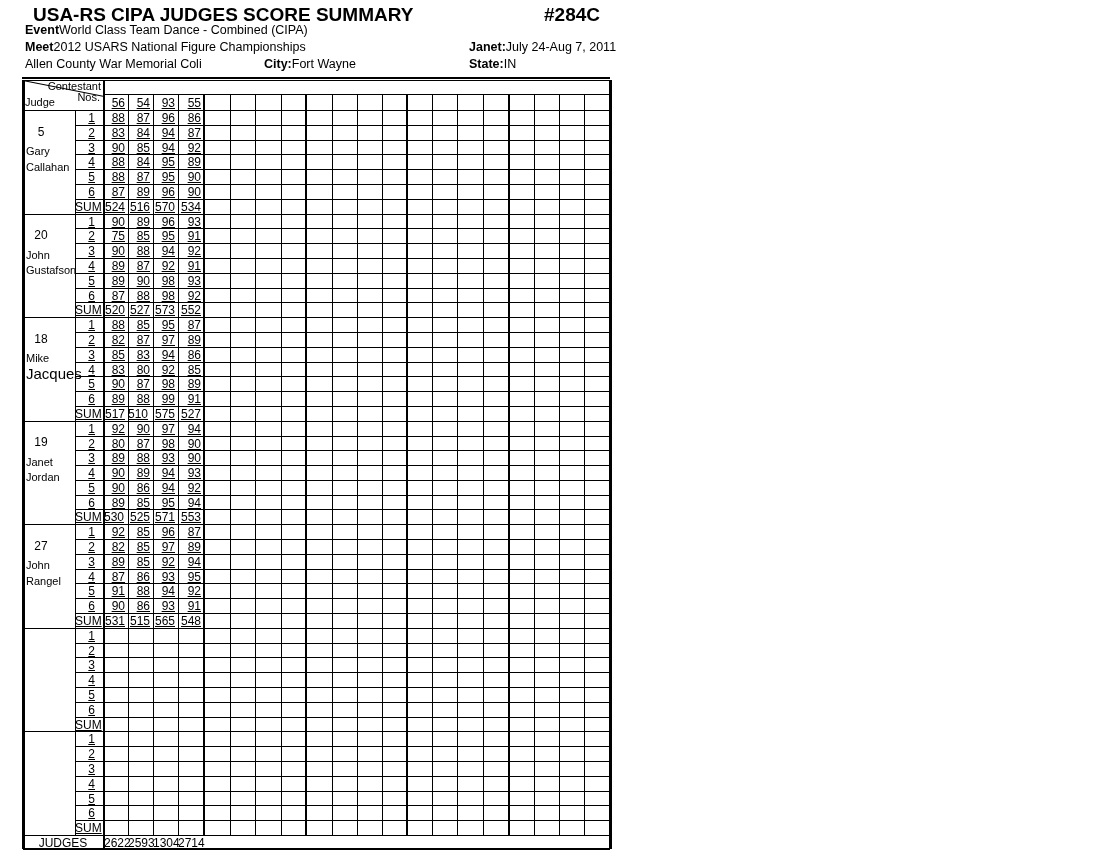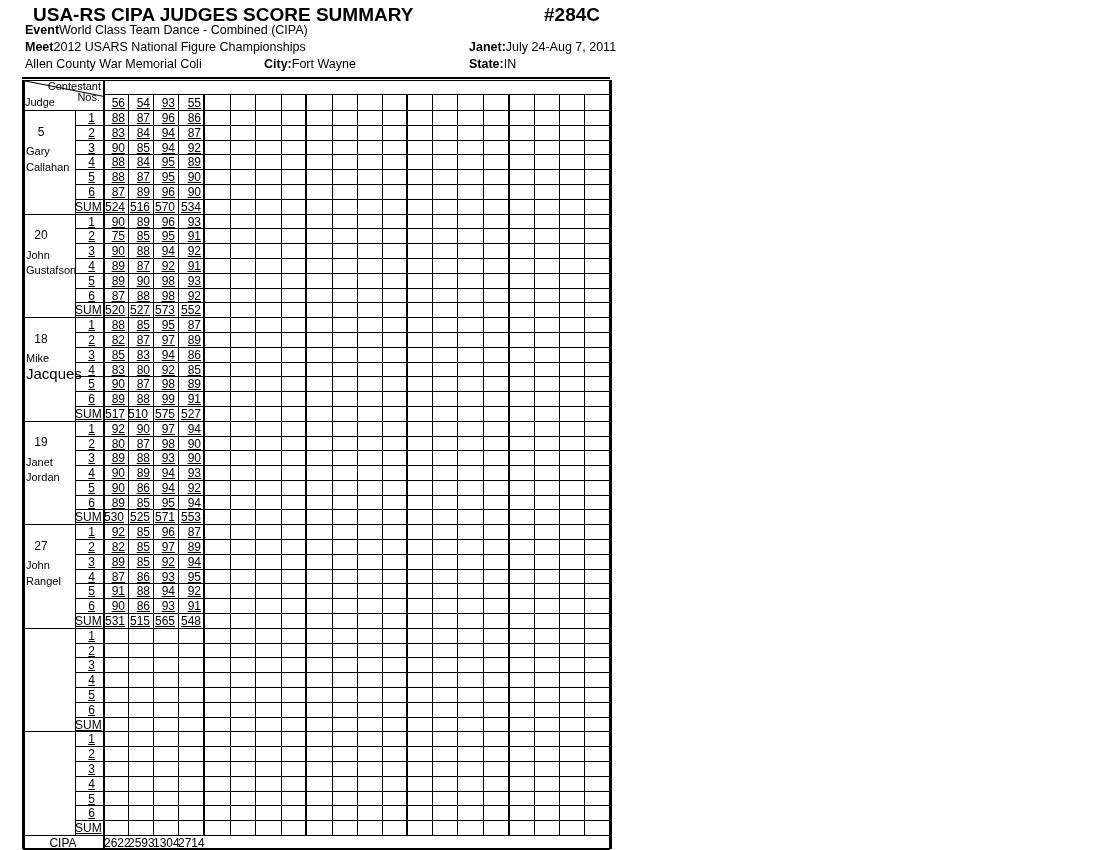--- a/index.html
+++ b/index.html
@@ -334,18 +334,18 @@
     <div style="position: absolute; left: 75px; top: 761.02px; width: 535px; height: 1px; background: rgb(0, 0, 0);"></div>
     <div class="cell num" style="left: 75px; top: 762.02px; width: 20px; text-align: right;">3</div>
     <div style="position: absolute; left: 75px; top: 775.816px; width: 535px; height: 1px; background: rgb(0, 0, 0);"></div>
     <div class="cell num" style="left: 75px; top: 776.816px; width: 20px; text-align: right;">4</div>
     <div style="position: absolute; left: 75px; top: 790.612px; width: 535px; height: 1px; background: rgb(0, 0, 0);"></div>
     <div class="cell num" style="left: 75px; top: 791.612px; width: 20px; text-align: right;">5</div>
     <div style="position: absolute; left: 75px; top: 805.408px; width: 535px; height: 1px; background: rgb(0, 0, 0);"></div>
     <div class="cell num" style="left: 75px; top: 806.408px; width: 20px; text-align: right;">6</div>
     <div style="position: absolute; left: 75px; top: 820.204px; width: 535px; height: 1px; background: rgb(0, 0, 0);"></div>
     <div class="cell num" style="left: 75px; top: 821.204px; width: 35px; text-align: left;">SUM</div>
-    <div class="cell num" style="left: 23px; top: 836px; width: 80px; text-align: center;">CIPA</div>
+    <div class="cell num" style="left: 23px; top: 836px; width: 80px; text-align: center;">JUDGES</div>
     <div class="cell " style="left: 104px; top: 836px; width: 23px; text-align: left;">2622</div>
     <div class="cell " style="left: 128px; top: 836px; width: 24px; text-align: left;">2593</div>
     <div class="cell " style="left: 153px; top: 836px; width: 24px; text-align: left;">1304</div>
     <div class="cell " style="left: 178px; top: 836px; width: 25px; text-align: left;">2714</div>
   </div>
 
 </body></html>

